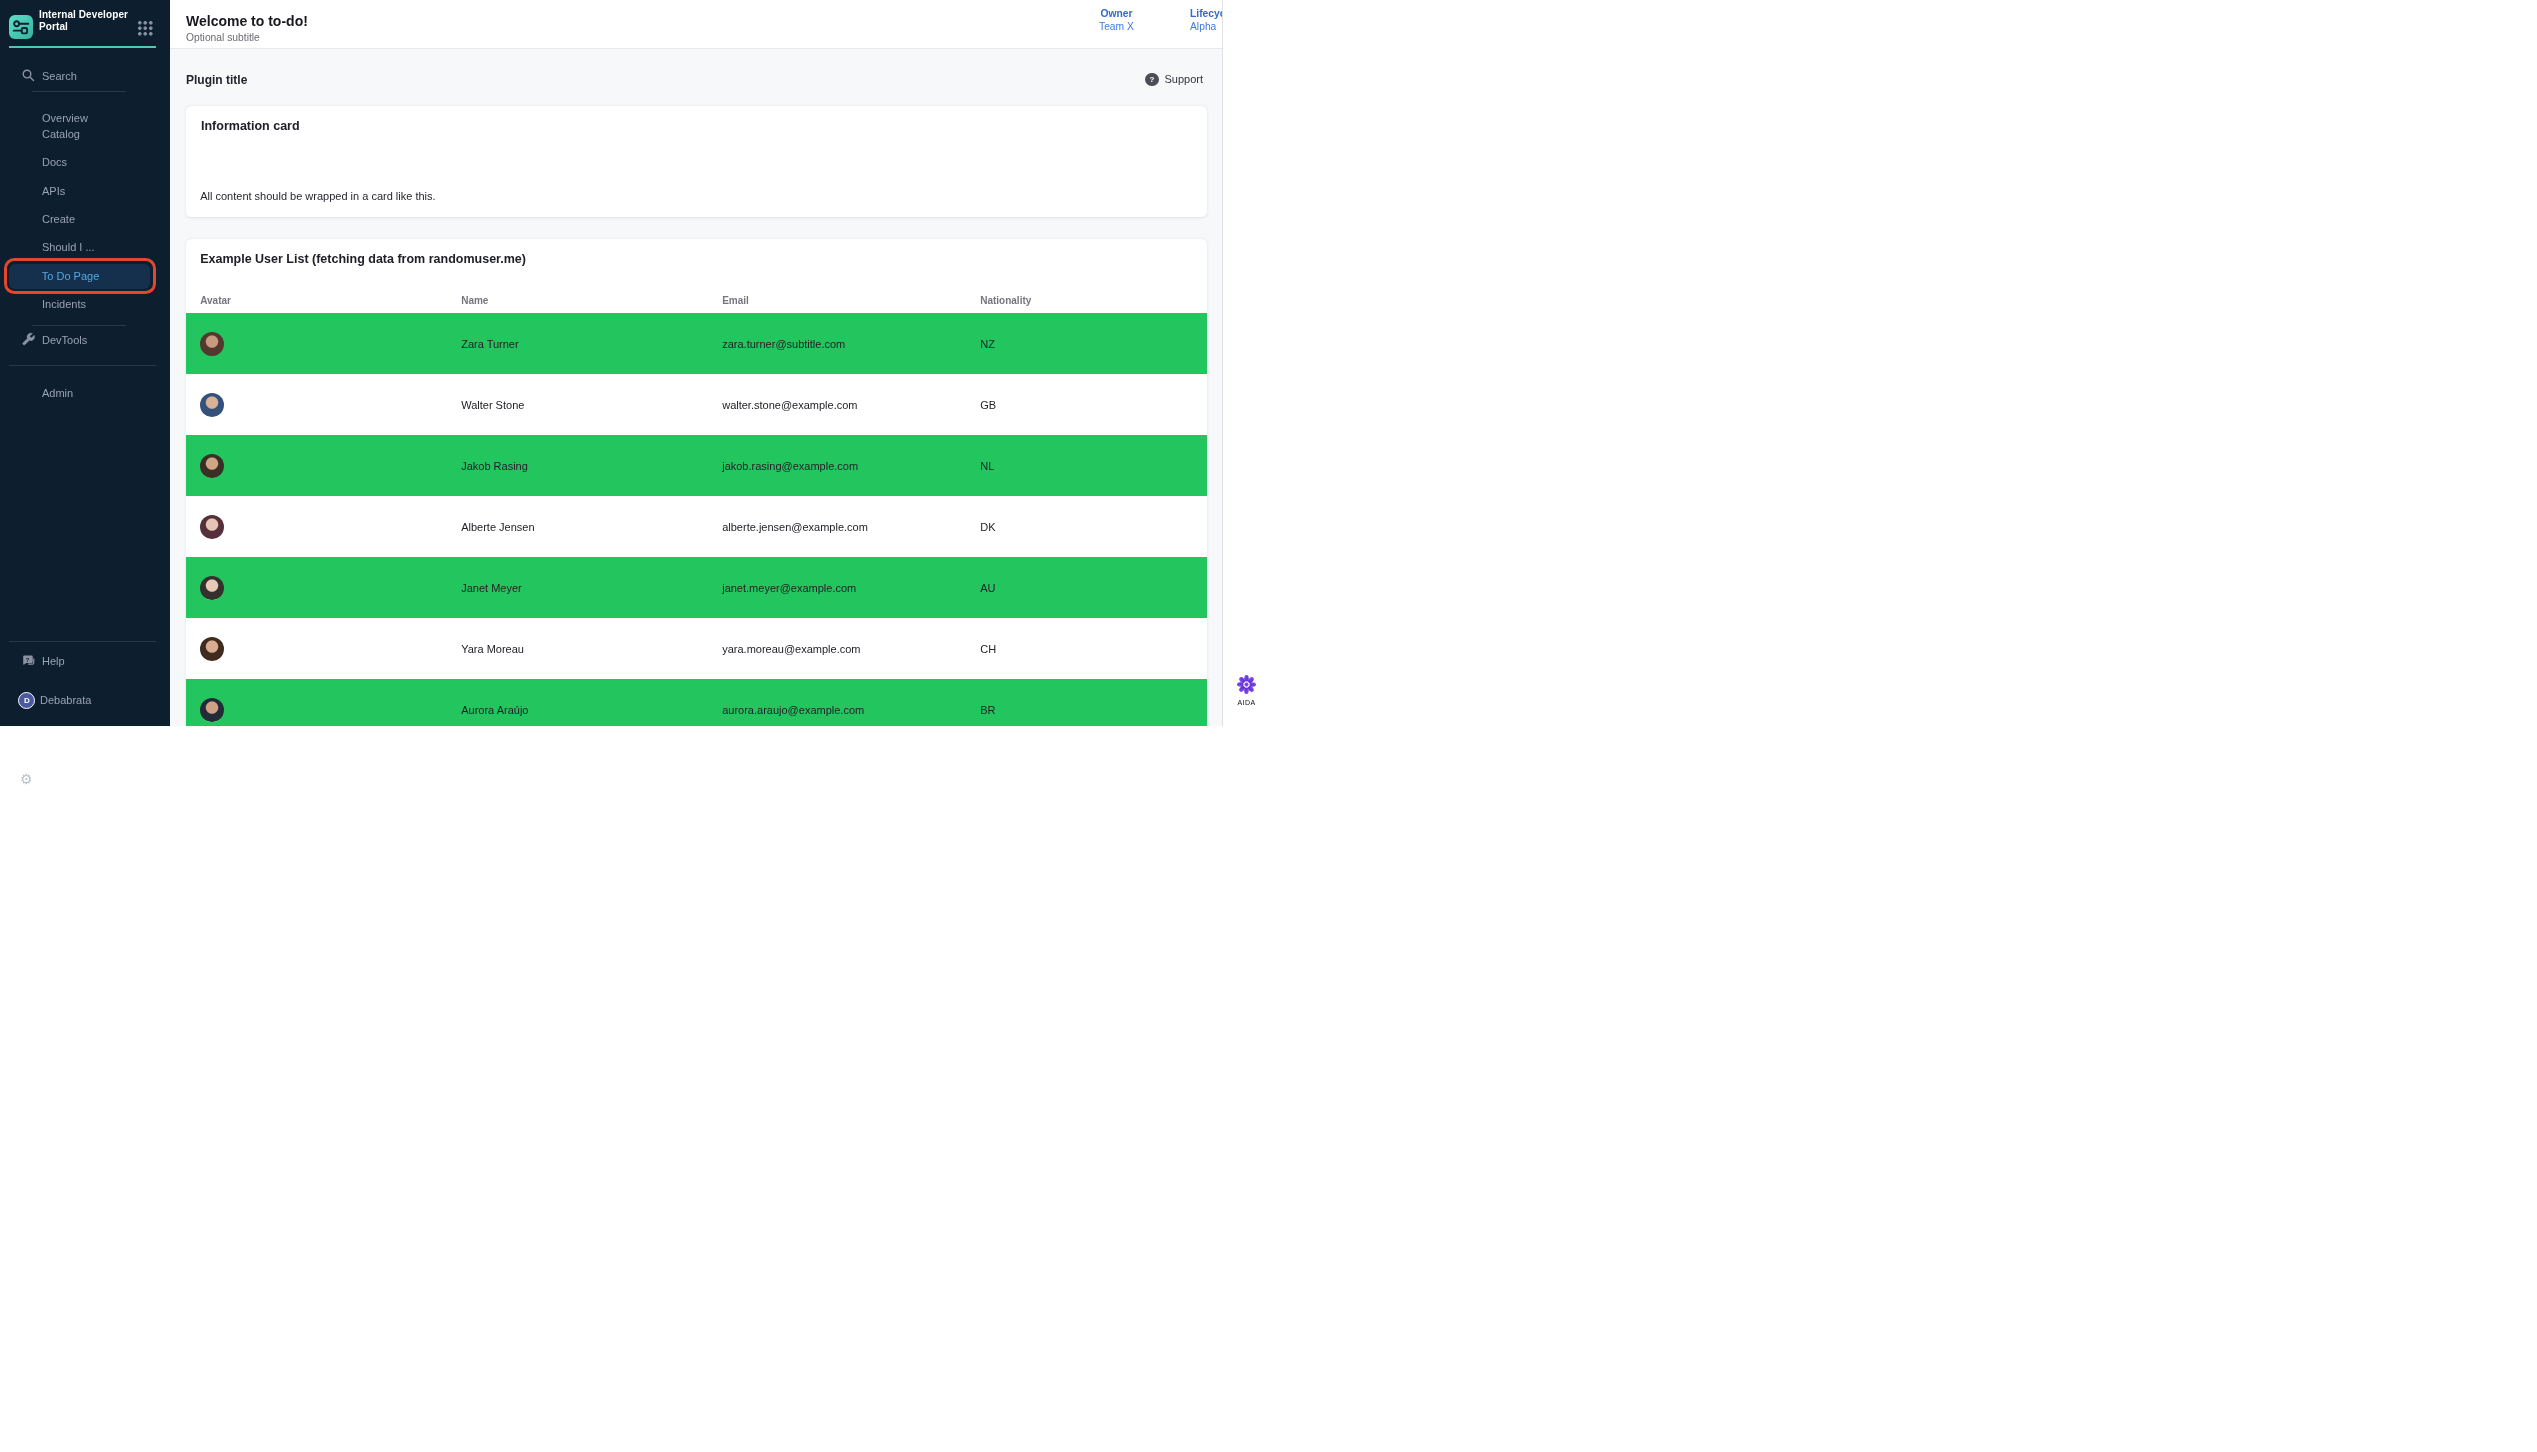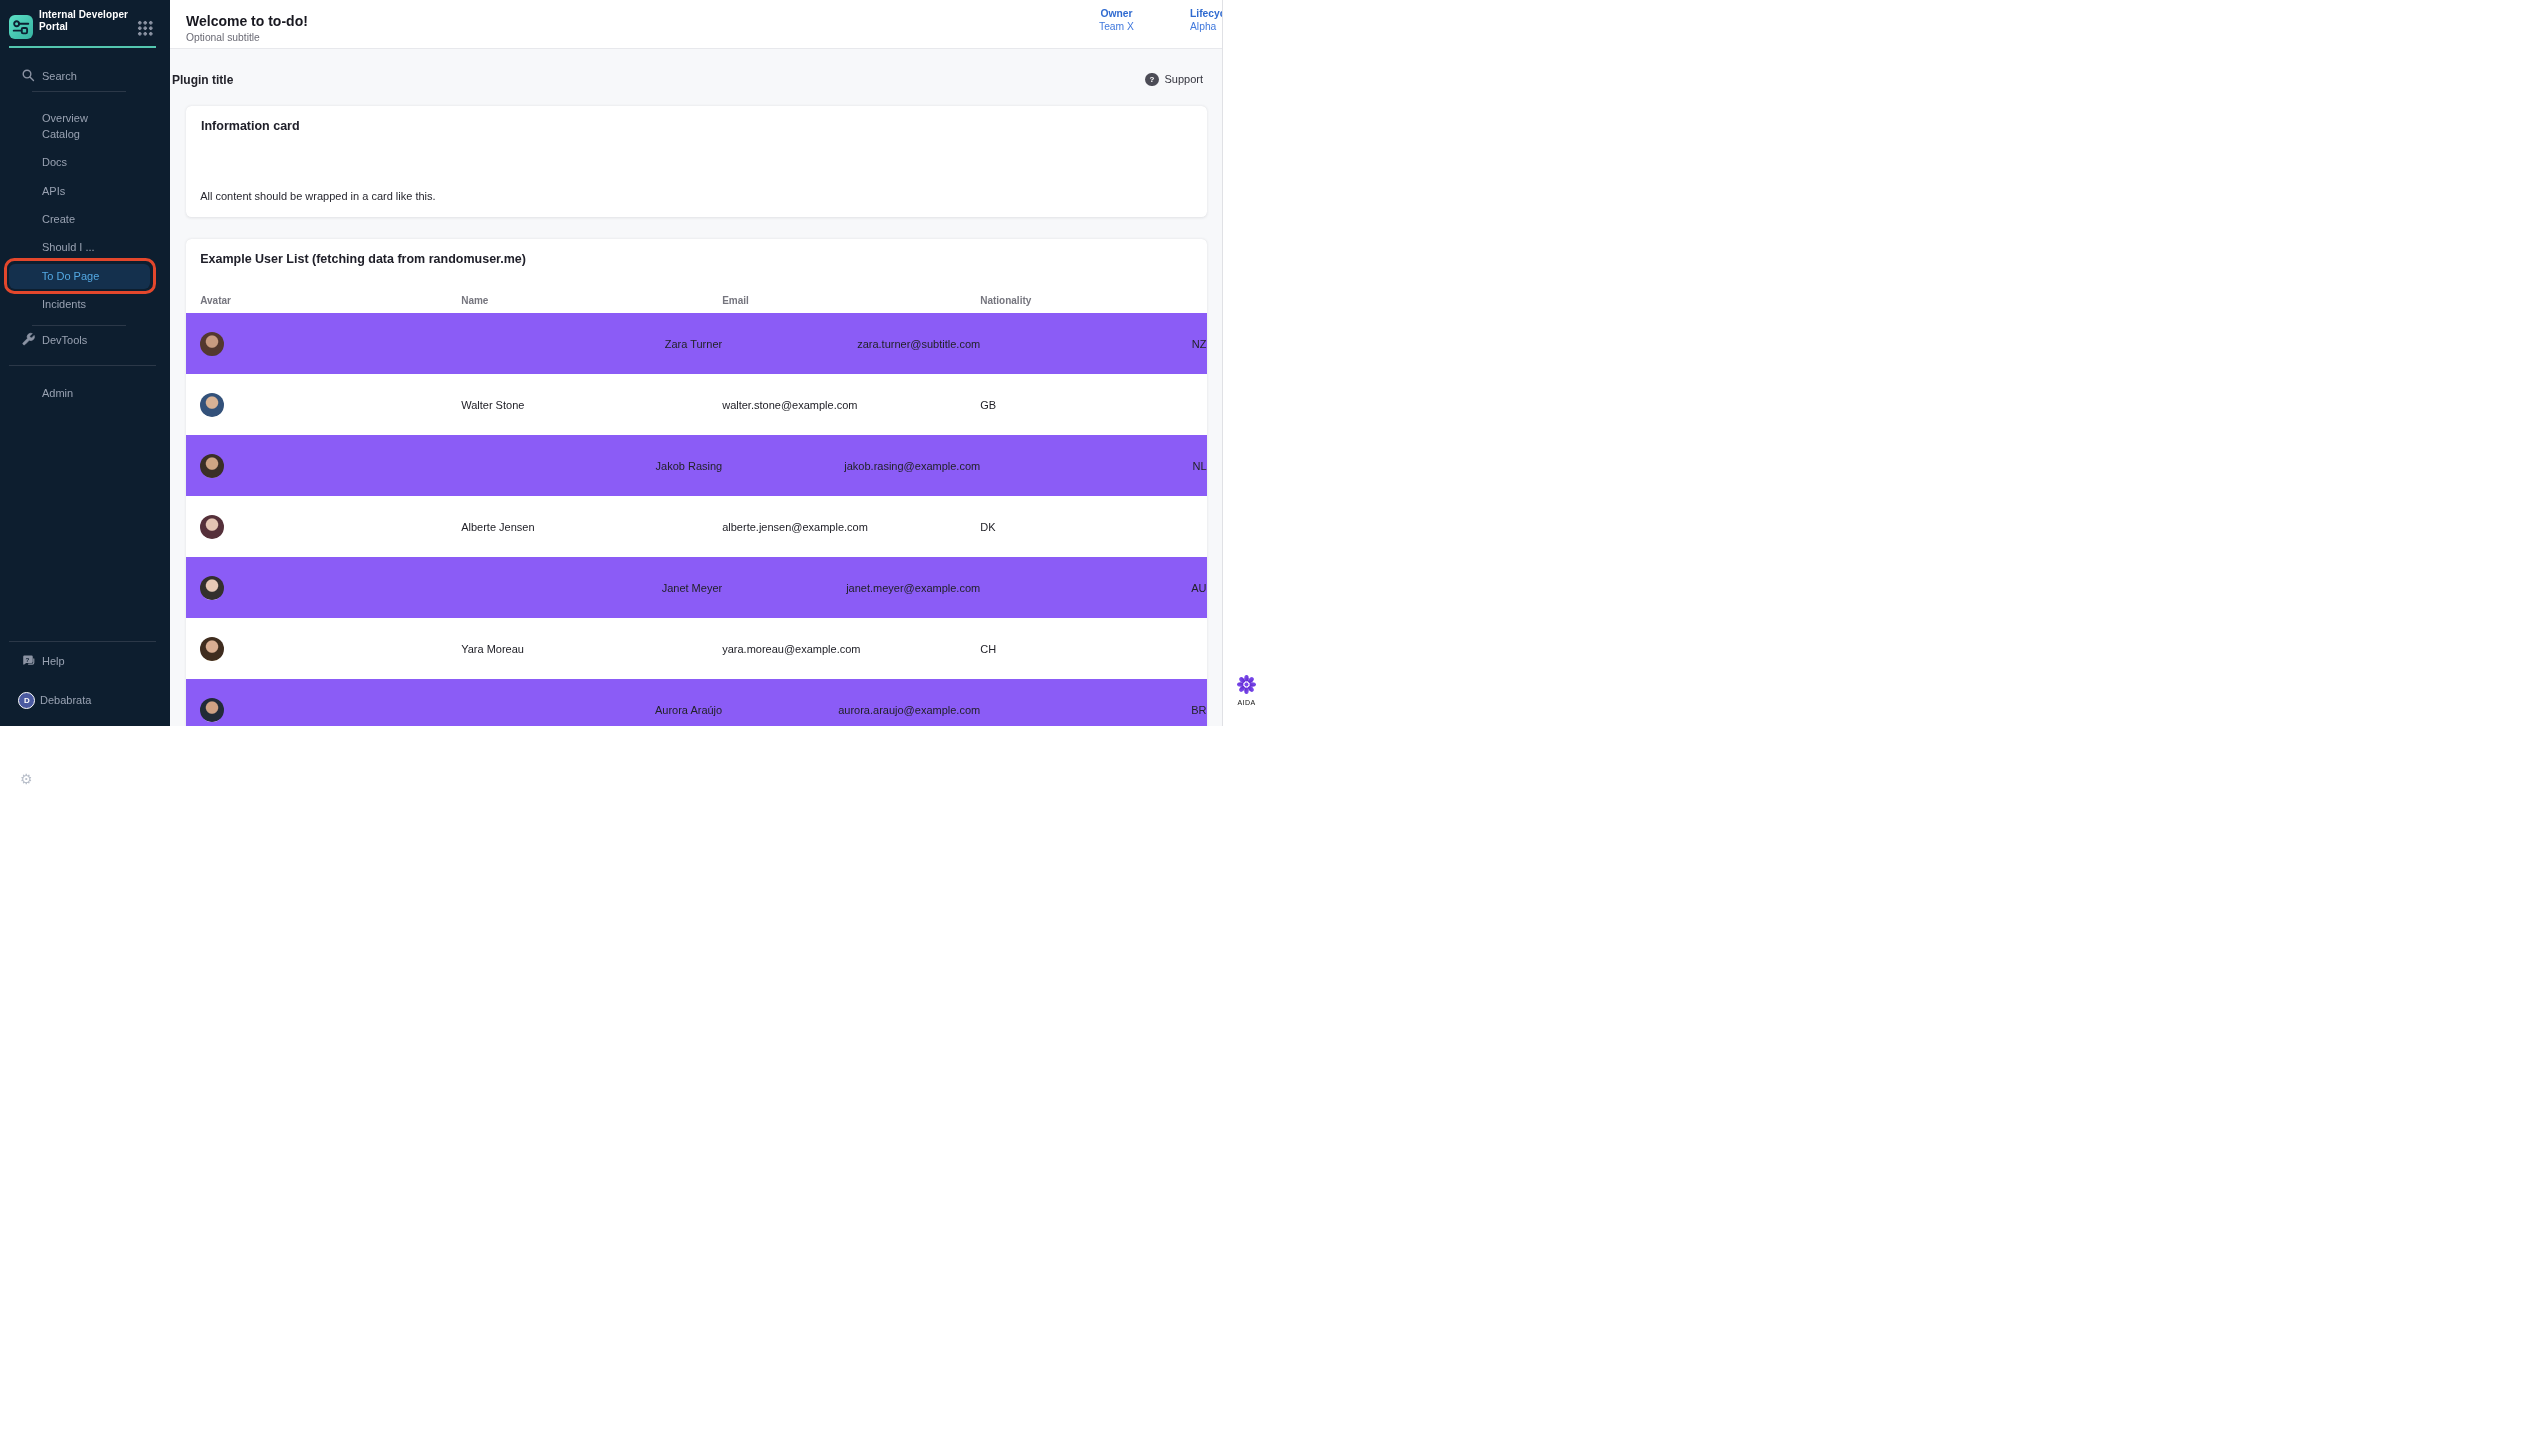--- a/index.html
+++ b/index.html
@@ -38,39 +38,39 @@
   
   .main{position:fixed;left:170px;top:0;width:1052px;height:726px;background:#f7f8fa;}
   .page-header{position:absolute;left:0;top:0;right:0;height:49px;background:#ffffff;border-bottom:0.7px solid #e7e8ec;}
   .page-title{position:absolute;left:16px;top:12.5px;font-size:14px;font-weight:700;color:#181820;}
   .page-subtitle{position:absolute;left:16px;top:32px;font-size:10.3px;color:#6b6b75;}
   .meta-item{position:absolute;top:8px;cursor:pointer;}
   .meta-label{font-size:10.3px;font-weight:700;color:#2f6ad0;display:block;}
   .meta-value{font-size:10.3px;color:#4179dd;display:block;margin-top:2.2px;}
 
   .content{position:absolute;left:0;top:49px;right:0;bottom:0;overflow:hidden;}
-  .plugin-title{position:absolute;left:2px;top:23.6px;font-size:12px;font-weight:600;color:#23232b;}
+  .plugin-title{position:absolute;left:16px;top:23.6px;font-size:12px;font-weight:600;color:#23232b;}
   .support-btn{position:absolute;right:19px;top:23.6px;display:flex;align-items:center;gap:5.9px;cursor:pointer;}
   .q-circle{width:13.2px;height:13.2px;border-radius:50%;background:#4c4c56;color:#ffffff;
     font-size:8px;font-weight:700;display:flex;align-items:center;justify-content:center;}
   .support-lbl{font-size:11px;color:#34343e;}
 
   .card{position:absolute;left:15.5px;width:1021px;background:#ffffff;border-radius:5.2px;
     box-shadow:0 0.7px 2.9px rgba(25,25,40,.10),0 0 0.7px rgba(25,25,40,.06);}
   .info-card{top:57px;height:111px;}
   .card-title{position:absolute;left:15.5px;top:12.5px;font-size:12.5px;font-weight:700;color:#20202a;}
   .info-body{position:absolute;left:14.7px;bottom:15.5px;font-size:11px;color:#27272f;}
 
   .table-card{top:190px;height:500px;border-radius:5.2px 5.2px 0 0;}
   .tgrid{display:grid;grid-template-columns:261px 261px 258px 1fr;padding-left:14.7px;align-items:center;}
   .thead{position:absolute;left:0;right:0;top:49px;height:26px;border-bottom:0.7px solid #d8d9de;
     color:#75757e;font-size:10px;font-weight:600;}
   .tbody{position:absolute;left:0;right:0;top:74px;bottom:0;}
   .trow{height:61px;font-size:11px;color:#222229;}
-  .trow.striped{background:#8b5cf6;text-align:right;}
+  .trow.striped{background:#22c55e;}
   .avatar{width:24px;height:24px;border-radius:50%;}
   .cell{white-space:nowrap;overflow:hidden;}
 
   
   .right-strip{position:fixed;left:1222px;top:0;width:47px;height:726px;background:#ffffff;border-left:0.7px solid #e0e1e5;}
   .aida{position:absolute;left:0;width:47px;top:675px;text-align:center;cursor:pointer;}
   .aida-lbl{display:block;margin-top:2.2px;font-size:7px;letter-spacing:0.4px;color:#111111;}
 </style>
 </head>
 <body>

